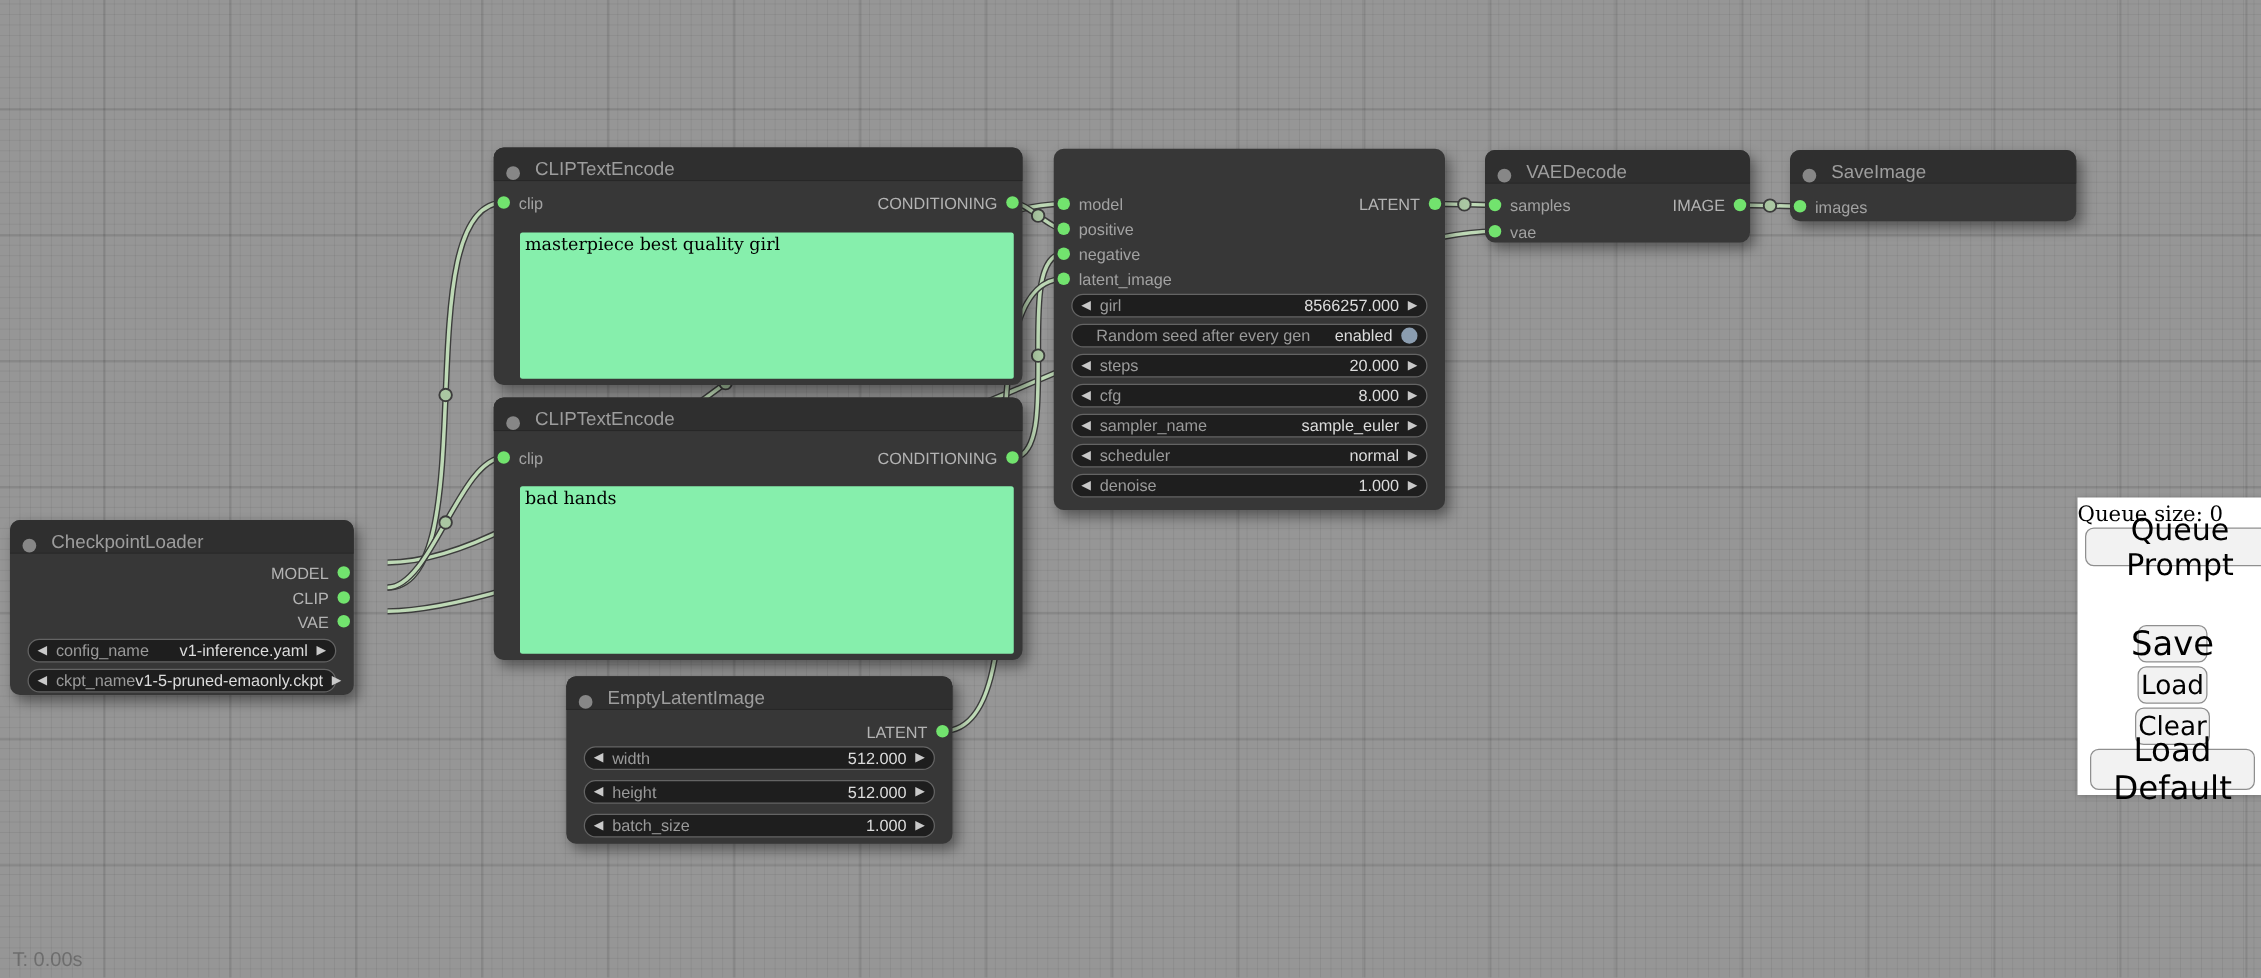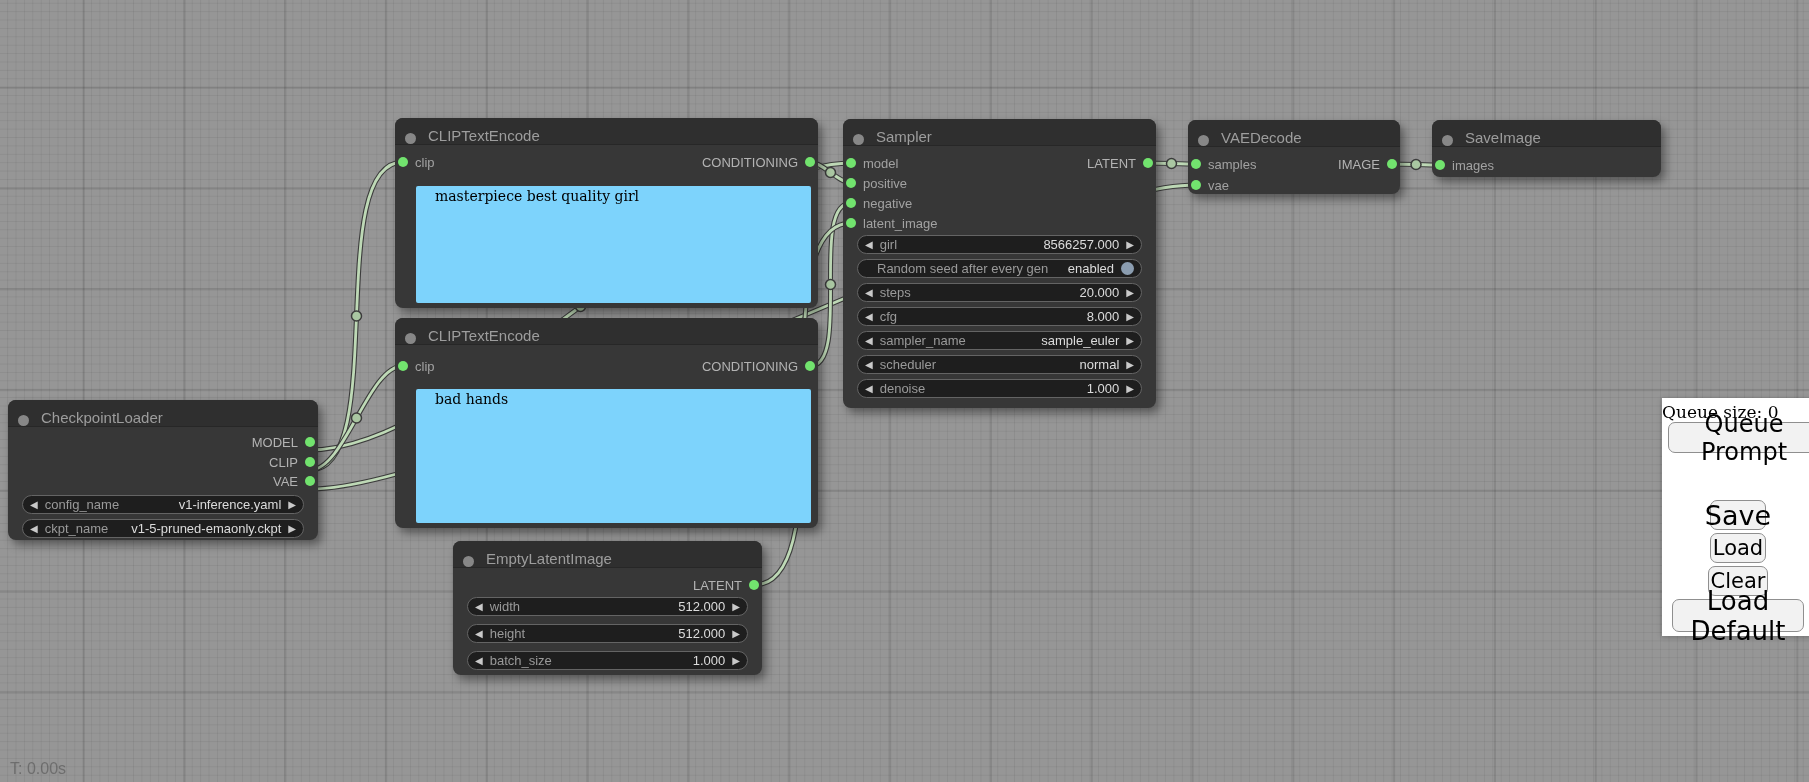--- a/index.html
+++ b/index.html
@@ -34,22 +34,22 @@
   .slot.in .slabel{margin-left:7px;color:#a2a2a2}
   .slot.out .slabel{margin-right:7px;color:#b3b3b3}
   .widget{position:absolute;left:14px;right:14px;height:19px;background:#1e1e1e;
     border:1px solid #646464;border-radius:10px;display:flex;align-items:center;
     font-size:13px;padding:0 7px;box-sizing:border-box;white-space:nowrap}
   .warr{color:#c9c9c9;font-size:10px;line-height:1}
   .wlabel{color:#9a9a9a;margin-left:7px}
   .wvalue{margin-left:auto;color:#dcdcdc;margin-right:7px}
   .widget.toggle .wlabel{margin-left:12px}
   .togglecircle{width:13px;height:13px;border-radius:50%;background:#8b9db0;flex:0 0 auto}
-  .prompt{position:absolute;background:#7dd3fc;border:none;resize:none;outline:none;
-    font-family:"DejaVu Serif",serif;font-size:14px;color:#000;padding:2px 19px;
+  .prompt{position:absolute;background:#86efac;border:none;resize:none;outline:none;
+    font-family:"DejaVu Serif",serif;font-size:14px;color:#000;padding:2px 4px;
     box-sizing:border-box;border-radius:2px;overflow:hidden}
 
   .menu{position:absolute;background:#ffffff;z-index:3;box-shadow:0 1px 5px rgba(0,0,0,0.25)}
   .qsize{position:absolute;top:4px;left:0;right:8px;text-align:left;
     font-family:"DejaVu Serif",serif;font-size:17px;color:#000}
   .mbtn{position:absolute;background:#f2f2f2;border:1px solid #8f8f8f;border-radius:7px;
     font-family:"DejaVu Sans","Liberation Sans",sans-serif;color:#000;
     display:flex;align-items:center;justify-content:center;box-sizing:border-box;cursor:pointer}
   .timer{position:absolute;left:10px;top:760px;font-size:16px;color:rgba(45,45,45,0.38);z-index:2}
 </style>
@@ -79,21 +79,21 @@
     <circle cx="356.5" cy="316" r="5" class="wd"></circle>
     <circle cx="356.5" cy="418" r="5" class="wd"></circle>
     <circle cx="753" cy="337" r="5" class="wd"></circle>
     <circle cx="830.5" cy="172.5" r="5" class="wd"></circle>
     <circle cx="830.5" cy="284.5" r="5" class="wd"></circle>
     <circle cx="802.5" cy="404" r="5" class="wd"></circle>
     <circle cx="1171.5" cy="163.5" r="5" class="wd"></circle>
     <circle cx="1416" cy="164.5" r="5" class="wd"></circle>
   </svg>
 
-<div class="node" style="left:8px;top:400px;width:310px;height:140px">
+<div class="node" style="left:8px;top:416px;width:275px;height:140px">
   <div class="ntitle">
     <span class="tdot"></span>
     <span class="ttext">CheckpointLoader</span>
   </div>
   <div class="slot out" style="top:33px">
     <span class="slabel">MODEL</span>
       <span class="sdot"></span>
   </div>
   <div class="slot out" style="top:53px">
     <span class="slabel">CLIP</span>
@@ -172,24 +172,20 @@
   </div>
   <div class="widget" style="top:110px">
     <span class="warr">◀</span>
     <span class="wlabel">batch_size</span>
     <span class="wvalue">1.000</span>
     <span class="warr">▶</span>
   </div>
 </div>
 
 <div class="node" style="left:843px;top:119px;width:313px;height:289px">
-  <div class="ntitle">
-    <span class="tdot"></span>
-    <span class="ttext">Sampler</span>
-  </div>
   <div class="slot in" style="top:35px">
     <span class="sdot"></span>
       <span class="slabel">model</span>
   </div>
   <div class="slot in" style="top:55px">
     <span class="sdot"></span>
       <span class="slabel">positive</span>
   </div>
   <div class="slot in" style="top:75px">
     <span class="sdot"></span>

